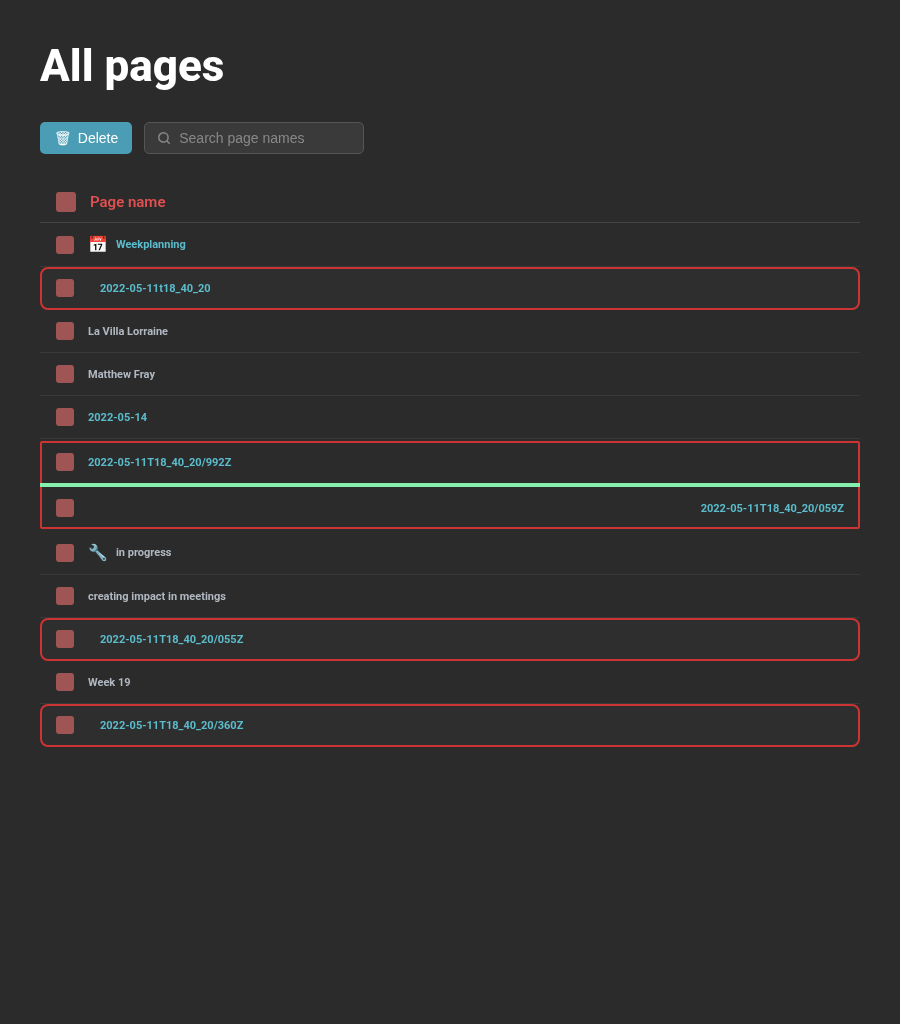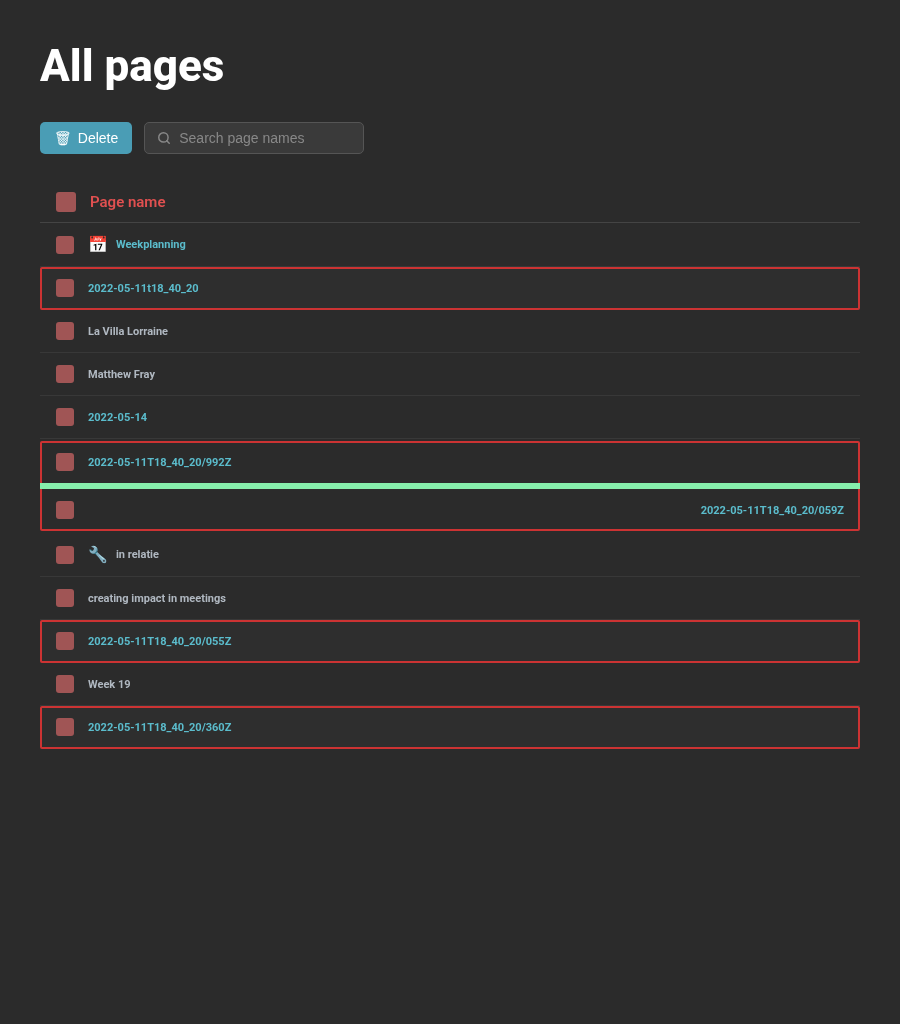--- a/index.html
+++ b/index.html
@@ -100,22 +100,23 @@
       align-items: center;
       padding: 12px 16px;
       border-bottom: 1px solid #383838;
       cursor: pointer;
       position: relative;
     }
 
     .page-row.selected-row {
       outline: 2px solid #cc3333;
       outline-offset: -2px;
-      border-radius: 2px;
+      border-radius: 8px;
       background-color: #2e2e2e;
+      gap: 12px;
     }
 
     .row-checkbox {
       width: 18px;
       height: 18px;
       background-color: #a05555;
       border-radius: 3px;
       margin-right: 14px;
       flex-shrink: 0;
     }
@@ -137,21 +138,21 @@
     }
 
     .group-box {
       outline: 2px solid #cc3333;
       outline-offset: -2px;
       border-radius: 2px;
       margin: 2px 0;
     }
 
     .group-box .page-row {
-      border-bottom: 6px solid #86efac;
+      border-bottom: 4px solid #86efac;
     }
 
     .group-box .page-row:last-child {
       border-bottom: none;
       justify-content: space-between;
     }
 
   </style>
 </head>
 <body>
@@ -215,21 +216,21 @@
       </div>
       <div class="page-row">
         <div class="row-checkbox"></div>
         <span class="row-name">2022-05-11T18_40_20/059Z</span>
       </div>
     </div>
 
     <div class="page-row">
       <div class="row-checkbox"></div>
       <span class="row-icon">🔧</span>
-      <span class="row-name plain">in relatie</span>
+      <span class="row-name plain">in progress</span>
     </div>
 
     <div class="page-row">
       <div class="row-checkbox"></div>
       <span class="row-name plain">creating impact in meetings</span>
     </div>
 
     <div class="page-row selected-row">
       <div class="row-checkbox"></div>
       <span class="row-name">2022-05-11T18_40_20/055Z</span>

